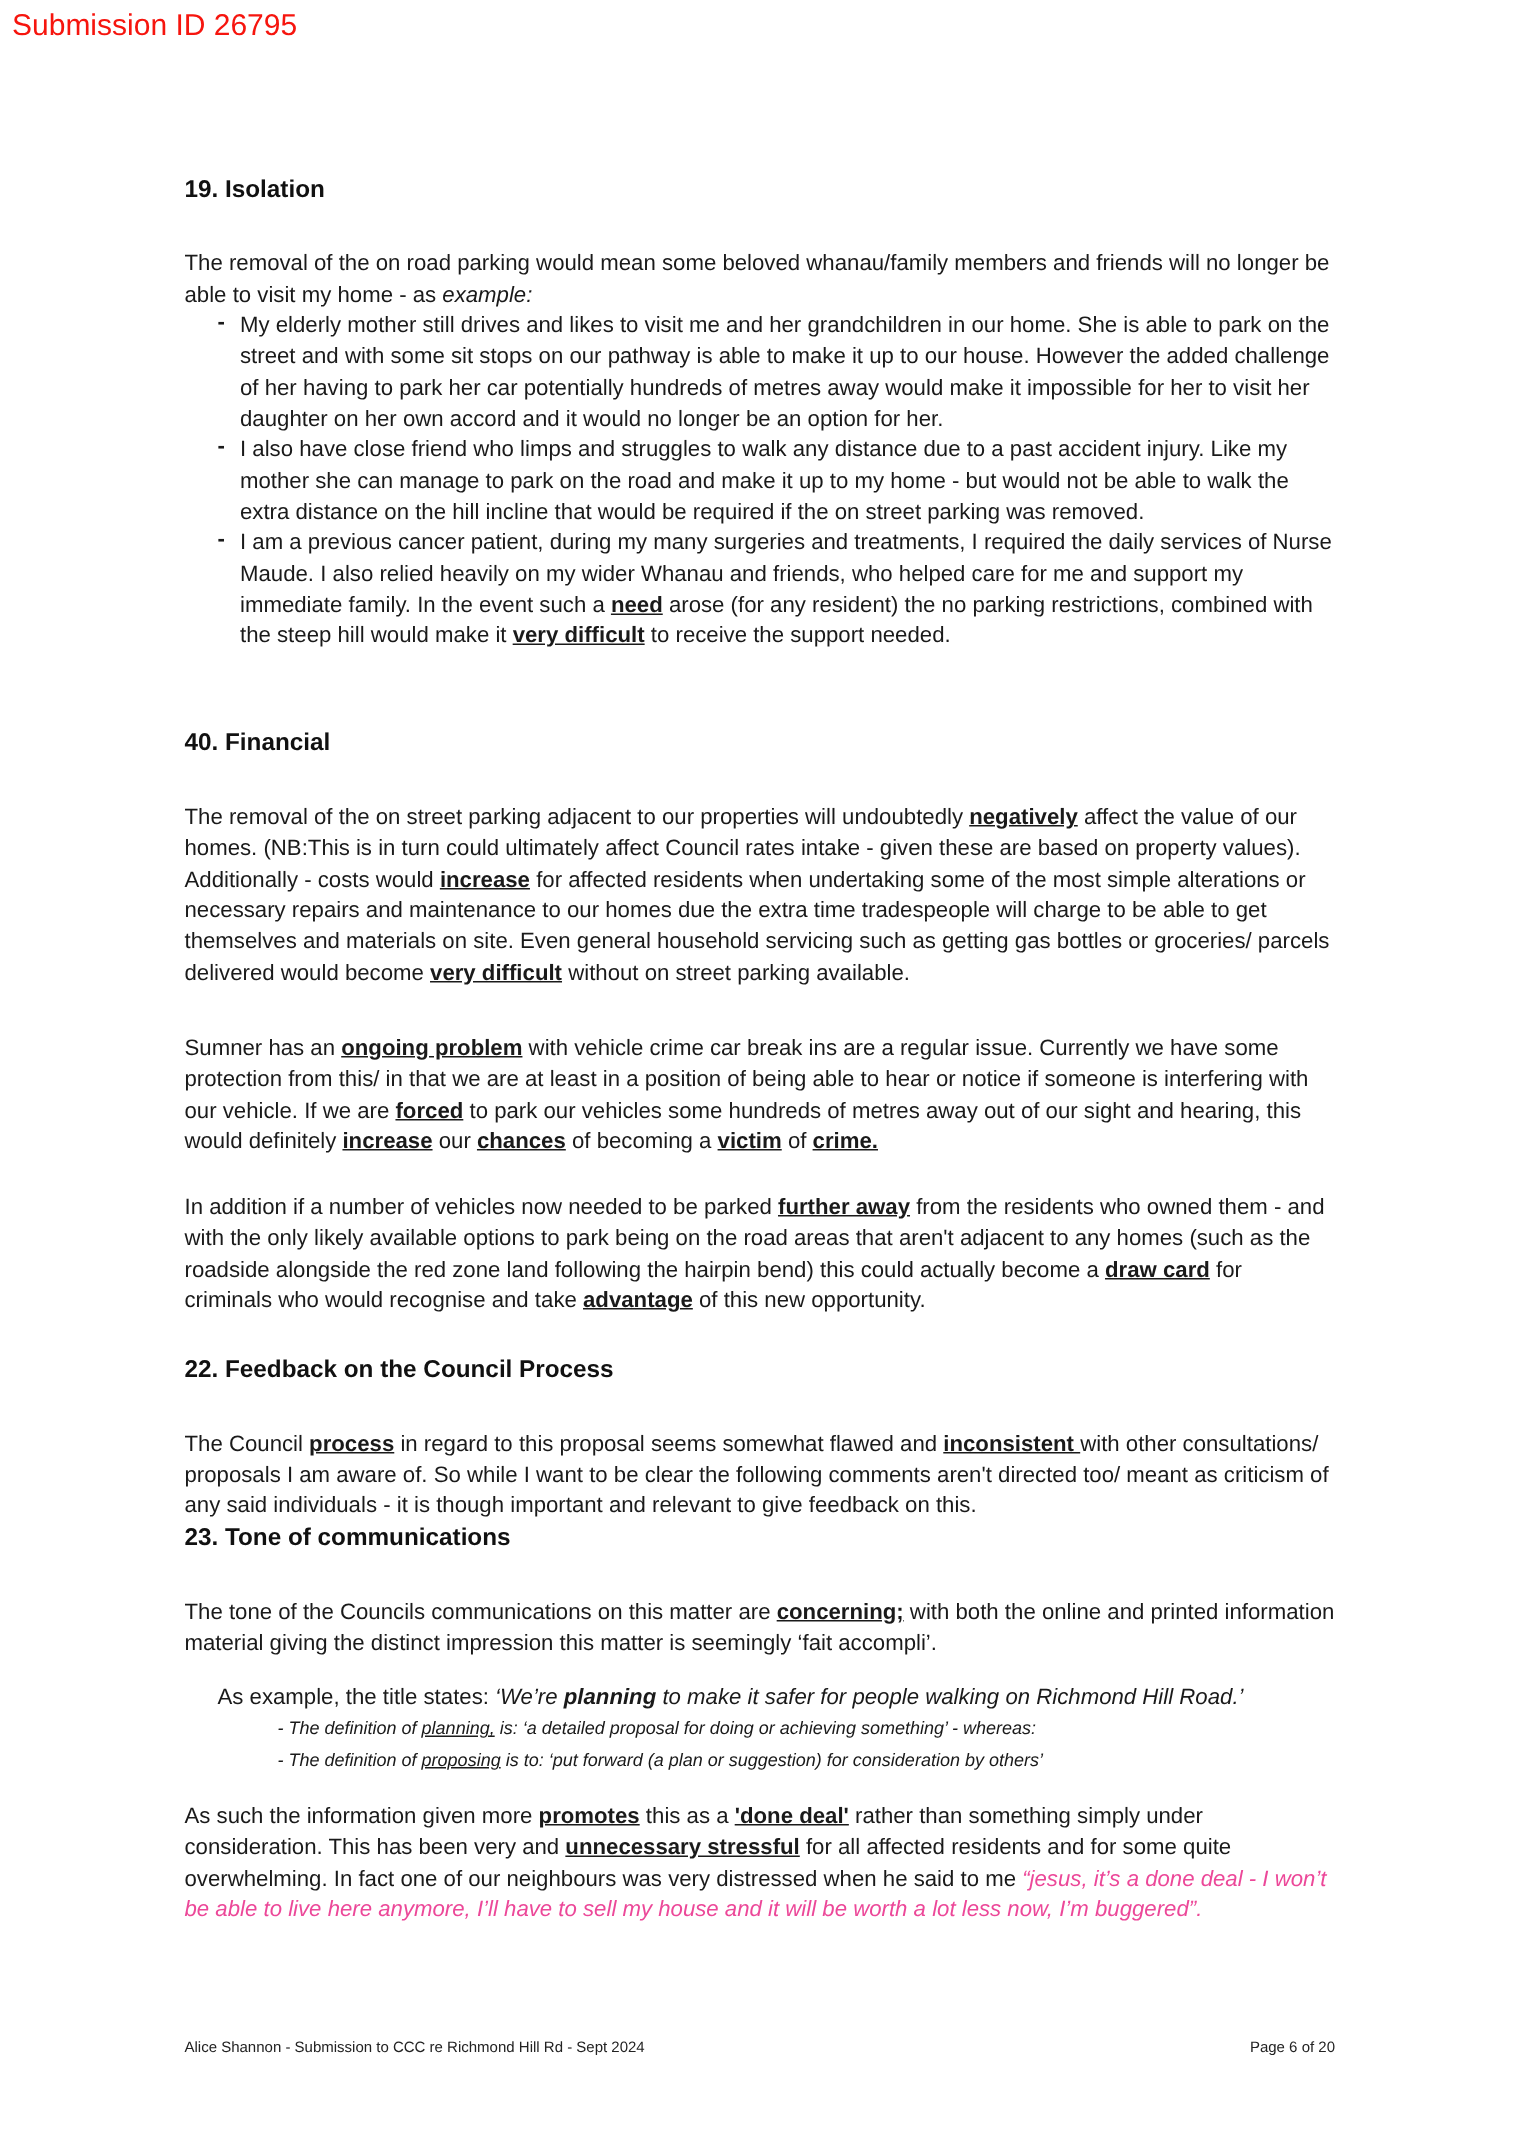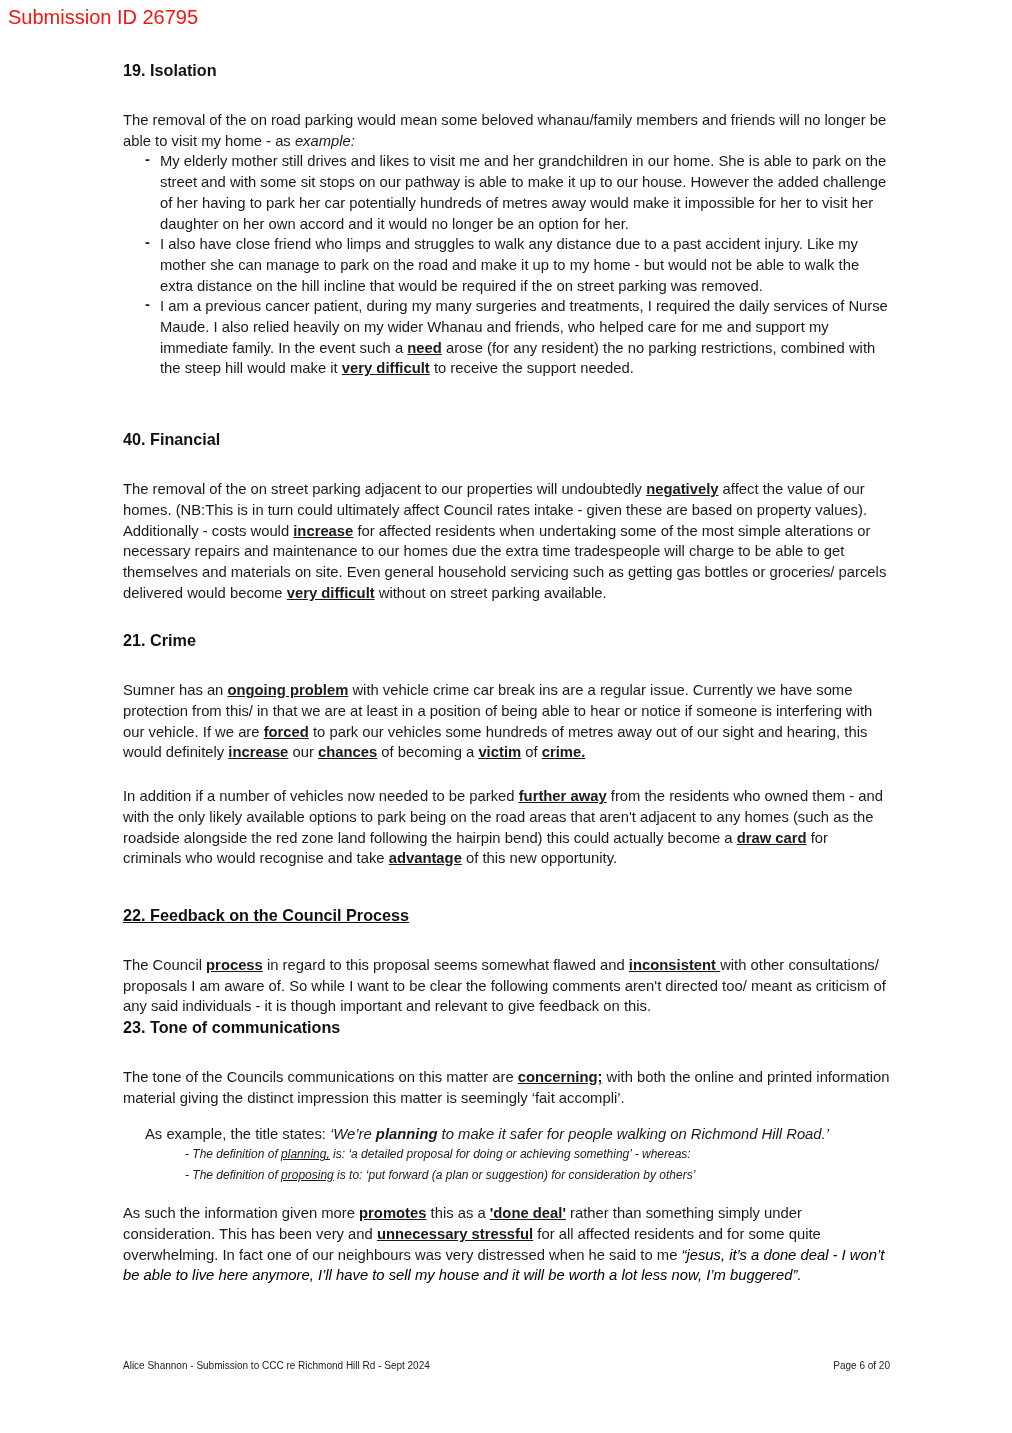--- a/index.html
+++ b/index.html
@@ -31,24 +31,24 @@
     font-size: 14.8px;
     line-height: 20.7px;
   }
 
   .heading {
     font-size: 16.2px;
     font-weight: bold;
     color: #111;
     line-height: 20px;
   }
-  .h-19 { margin-top: 60px; }
+  .h-19 { margin-top: 116px; }
   .h-20 { margin-top: 50px; }
   .h-21 { margin-top: 27px; }
-  .h-22 { margin-top: 36px; text-decoration: underline; }
+  .h-22 { margin-top: 25px; }
   .h-23 { }
 
   .para { margin-top: 30px; }
 
   .bullets { margin-top: 0; }
   .bullet-item { position: relative; padding-left: 37px; }
   .bullet-marker {
     position: absolute;
     left: 22px;
     top: -2px;
@@ -57,21 +57,21 @@
 
   .example-block { margin-top: 15px; }
   .example-title { padding-left: 22px; }
   .definition-line { padding-left: 62px; font-size: 12px; line-height: 21px; }
 
   
   .s-bu { font-weight: bold; text-decoration: underline; }
   .s-i  { font-style: italic; }
   .s-bi { font-weight: bold; font-style: italic; }
   .s-iu { font-style: italic; text-decoration: underline; }
-  .s-q  { font-style: italic; color: #000000; }
+  .s-q  { font-style: italic; color: #ec4899; }
 
   .footer {
     position: absolute;
     left: 123px;
     top: 1360px;
     width: 767px;
     display: flex;
     justify-content: space-between;
     font-size: 10px;
     color: #222;
@@ -99,21 +99,20 @@
       </div>
       <div class="bullet-item">
         <span class="bullet-marker">-</span>
         <span><span>I am a previous cancer patient, during my many surgeries and treatments, I required the daily services of Nurse Maude.  I also relied heavily on my wider Whanau and friends, who helped care for me and support my immediate family. In the event such a </span><span class="s-bu">need</span><span> arose (for any resident) the no parking restrictions, combined with the steep hill would make it </span><span class="s-bu">very difficult</span><span> to receive the support needed.</span></span>
       </div>
     </div>
 
     <div class="heading h-20">40. Financial</div>
     <p class="para"><span>The removal of the on street parking adjacent to our properties will undoubtedly </span><span class="s-bu">negatively</span><span> affect the value of our homes. (NB:This is in turn could ultimately affect Council rates intake - given these are based on property values).  Additionally - costs would </span><span class="s-bu">increase</span><span> for affected residents when undertaking some of the most simple alterations or necessary repairs and maintenance to our homes due the extra time tradespeople will charge to be able to get themselves and materials on site. Even general household servicing such as getting gas bottles or groceries/ parcels delivered would become </span><span class="s-bu">very difficult</span><span> without on street parking available.</span></p>
 
-    <div class="heading h-21">21. Crime</div>
     <p class="para"><span>Sumner has an </span><span class="s-bu">ongoing problem</span><span> with vehicle crime car break ins are a regular issue. Currently we have some protection from this/ in that we are at least in a position of being able to hear or notice if someone is interfering with our vehicle. If we are </span><span class="s-bu">forced</span><span> to park our vehicles some hundreds of metres away out of our sight and hearing, this would definitely </span><span class="s-bu">increase</span><span> our </span><span class="s-bu">chances</span><span> of becoming a </span><span class="s-bu">victim</span><span> of </span><span class="s-bu">crime.</span></p>
     <p class="para" style="margin-top:23px"><span>In addition if a number of vehicles now needed to be parked </span><span class="s-bu">further away</span><span> from the residents who owned them - and with the only likely available options to park being on the road areas that aren't adjacent to any homes (such as the roadside alongside the red zone land following the hairpin bend) this could actually become a </span><span class="s-bu">draw card</span><span> for criminals who would recognise and take </span><span class="s-bu">advantage</span><span> of this new opportunity.</span></p>
 
     <div class="heading h-22">22. Feedback on the Council Process</div>
     <p class="para"><span>The Council </span><span class="s-bu">process</span><span> in regard to this proposal seems somewhat flawed and </span><span class="s-bu">inconsistent </span><span>with other consultations/ proposals I am aware of.  So while I want to be clear the following comments aren't directed too/ meant as criticism of any said individuals - it is though important and relevant to give feedback on this.</span></p>
 
     <div class="heading h-23">23. Tone of communications</div>
     <p class="para"><span>The tone of the Councils communications on this matter are </span><span class="s-bu">concerning;</span><span> with both the online and printed information material giving the distinct impression this matter is seemingly ‘fait accompli’.</span></p>
     <div class="example-block">
       <div class="example-title"><span>As example, the title states: </span><span class="s-i">‘We’re </span><span class="s-bi">planning</span><span class="s-i"> to make it safer for people walking on Richmond Hill Road.’</span></div>

